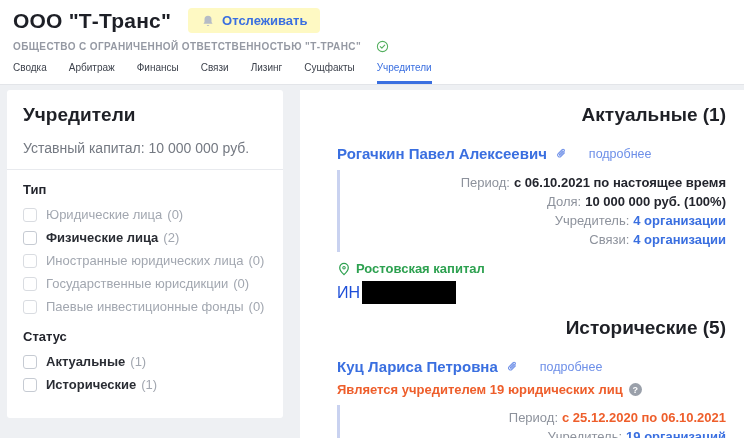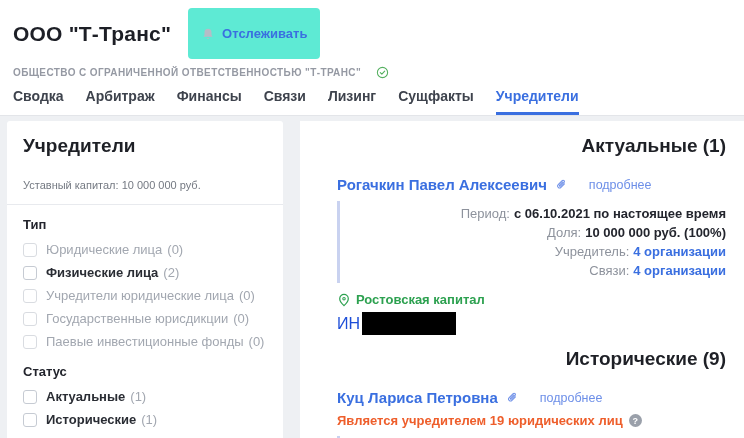--- a/index.html
+++ b/index.html
@@ -16,48 +16,48 @@
   .header {
     background: #fff;
     padding: 8px 0 0 13px;
     border-bottom: 1px solid #e3e5e9;
     flex: none;
   }
   .title-row { display: flex; align-items: center; gap: 17px; }
   .company-title { font-size: 21px; font-weight: 700; color: #1d1f26; letter-spacing: .2px; }
   .follow-btn {
     display: inline-flex; align-items: center; gap: 7px;
-    background: #5eead4; border: none; border-radius: 4px;
-    padding: 18px 13px; cursor: pointer;
+    background: #fef9c3; border: none; border-radius: 4px;
+    padding: 5px 13px; cursor: pointer;
     color: #3a6fe0; font-size: 13px; font-weight: 700;
     font-family: "Liberation Sans", sans-serif;
   }
   .subtitle-row { display: flex; align-items: center; gap: 15px; margin-top: 7px; }
   .legal-name { font-size: 10px; font-weight: 600; letter-spacing: .4px; color: #9599a3; }
   .status-badge { display: inline-flex; align-items: center; gap: 5px; color: #55b060; font-size: 11px; font-weight: 600; }
 
   .tabs { display: flex; gap: 22px; margin-top: 9px; white-space: nowrap; }
   .tab {
-    font-size: 14px; font-weight: 700; color: #3e434d;
+    font-size: 10px; font-weight: 400; color: #3e434d;
     padding-bottom: 8px; border-bottom: 3px solid transparent; cursor: pointer;
   }
   .tab.active { color: #3a6fe0; border-bottom-color: #3a6fe0; }
 
   
   .content { flex: 1; display: flex; align-items: flex-start; padding-top: 5px; min-height: 0; }
 
   
   .sidebar-card {
     width: 276px; flex: none;
     margin-left: 7px; margin-right: 17px;
     background: #fff; border-radius: 3px;
     padding: 14px 16px 18px 16px;
   }
   .sidebar-title { font-size: 19px; font-weight: 700; color: #1e2026; }
-  .capital { margin-top: 22px; font-size: 11px; color: #747982; }
+  .capital { margin-top: 14px; font-size: 14px; color: #747982; }
   .sidebar-divider { border: none; border-top: 1px solid #e8eaee; margin: 13px -16px 12px -16px; }
   .filter-heading { font-size: 13px; font-weight: 700; color: #23252d; margin-bottom: 10px; }
   .filter-heading.second { margin-top: 15px; }
   .chk-row { display: flex; align-items: center; gap: 9px; margin-bottom: 8px; font-size: 13px; cursor: pointer; }
   .chk { width: 14px; height: 14px; flex: none; background: #fff; border: 1px solid #c6cbd3; border-radius: 3px; }
   .chk-row.muted .chk { border-color: #d9dce1; }
   .chk-label { color: #2a2d34; font-weight: 700; }
   .chk-row.muted .chk-label { color: #a2a7b0; font-weight: 400; }
   .chk-count { color: #a2a7b0; margin-left: -4px; }
 
@@ -146,21 +146,21 @@
         <span class="chk-label">Юридические лица</span>
         <span class="chk-count">(0)</span>
       </label>
       <label class="chk-row">
         <span class="chk"></span>
         <span class="chk-label">Физические лица</span>
         <span class="chk-count">(2)</span>
       </label>
       <label class="chk-row muted">
         <span class="chk"></span>
-        <span class="chk-label">Учредители юридические лица</span>
+        <span class="chk-label">Иностранные юридических лица</span>
         <span class="chk-count">(0)</span>
       </label>
       <label class="chk-row muted">
         <span class="chk"></span>
         <span class="chk-label">Государственные юрисдикции</span>
         <span class="chk-count">(0)</span>
       </label>
       <label class="chk-row muted">
         <span class="chk"></span>
         <span class="chk-label">Паевые инвестиционные фонды</span>
@@ -219,41 +219,44 @@
             </svg>
         </span>
         <span>Ростовская капитал</span>
       </div>
 
       <div class="inn-row">
         <span class="inn-label">ИН</span>
         <span class="redaction"></span>
       </div>
 
-      <div class="section-heading second">Исторические (9)</div>
+      <div class="section-heading second">Исторические (5)</div>
 
       <div class="founder-row">
         <a class="founder-name">Куц Лариса Петровна</a>
         <a class="details-link">
           <span class="icon">
             <svg width="13" height="13" viewBox="0 0 16 16">
                 <path d="M11.6 7.2 7.3 11.5a2.4 2.4 0 0 1-3.4-3.4l4.9-4.9a1.6 1.6 0 0 1 2.3 2.3L6.6 10a.8.8 0 0 1-1.1-1.1l4-4" fill="none" stroke="#6d8fe8" stroke-width="1.3" stroke-linecap="round"></path>
               </svg>
           </span>
           <span>подробнее</span>
         </a>
       </div>
 
       <div class="warning-row">
         <span>Является учредителем 19 юридических лиц</span>
         <span class="info-icon">?</span>
       </div>
 
       <div class="info-block">
         <div class="info-row">
+          <span class="lbl">Период:</span><span class="v-orange">с 25.12.2020 по 06.10.2021</span>
+        </div>
+        <div class="info-row">
           <span class="lbl">Учредитель:</span><a class="v-link">19 организаций</a>
         </div>
 
       </div>
 
     </main>
   </div>
 </div>
 
 </body></html>

